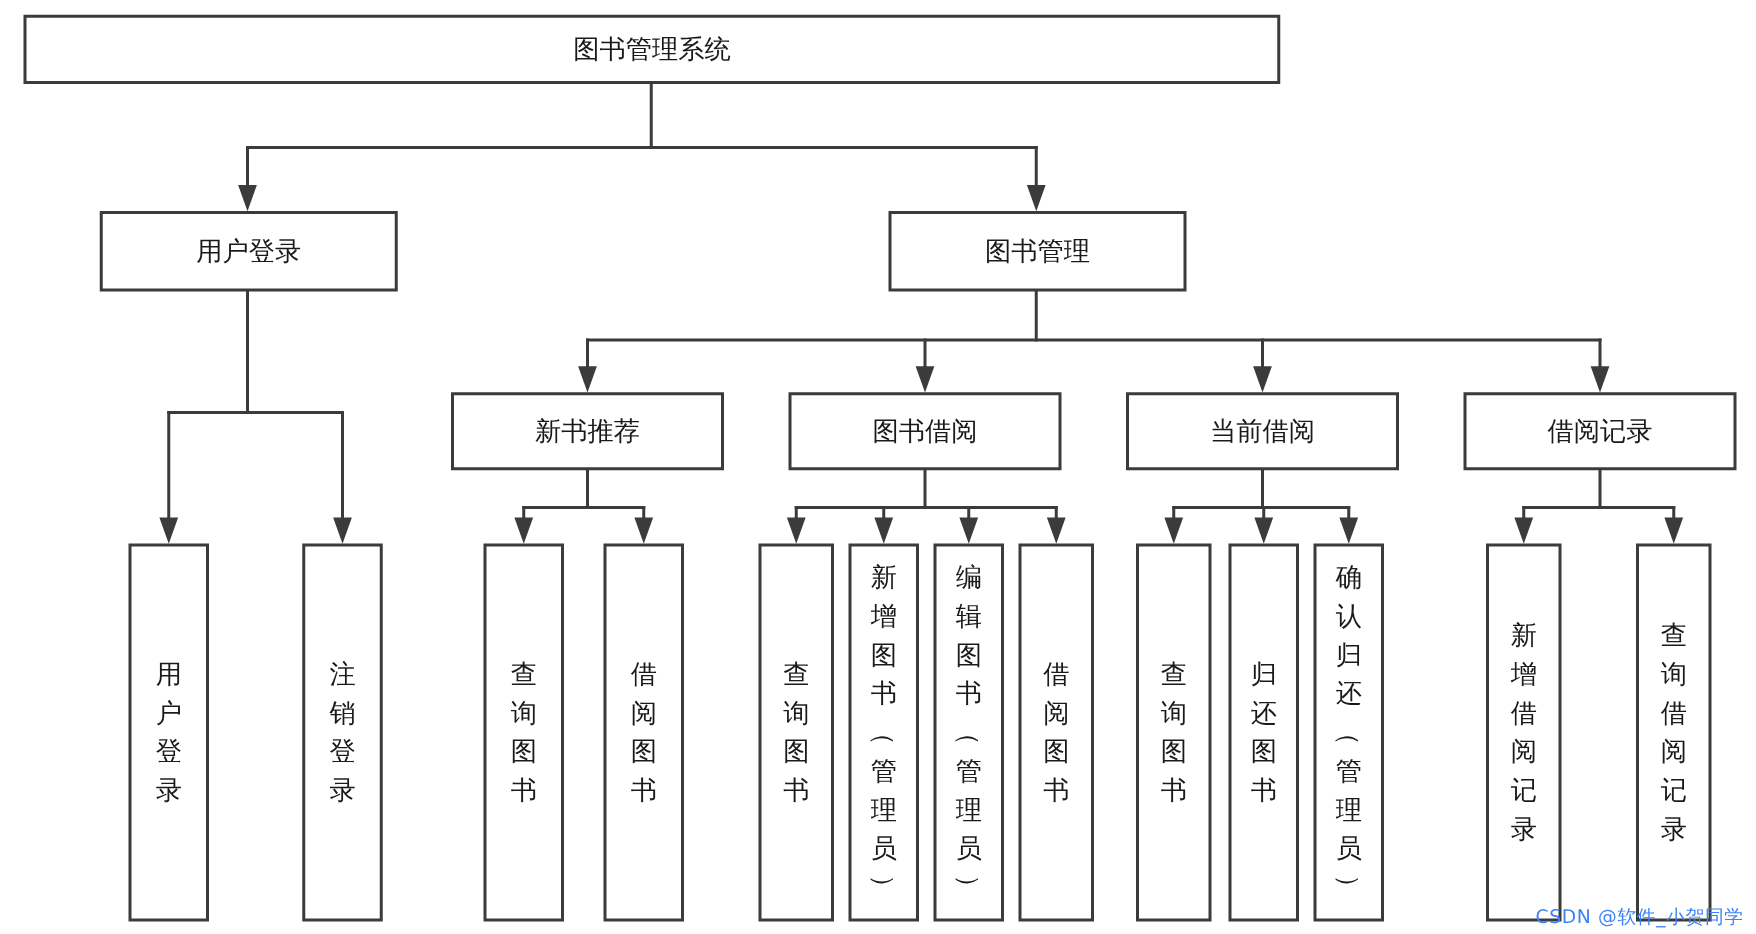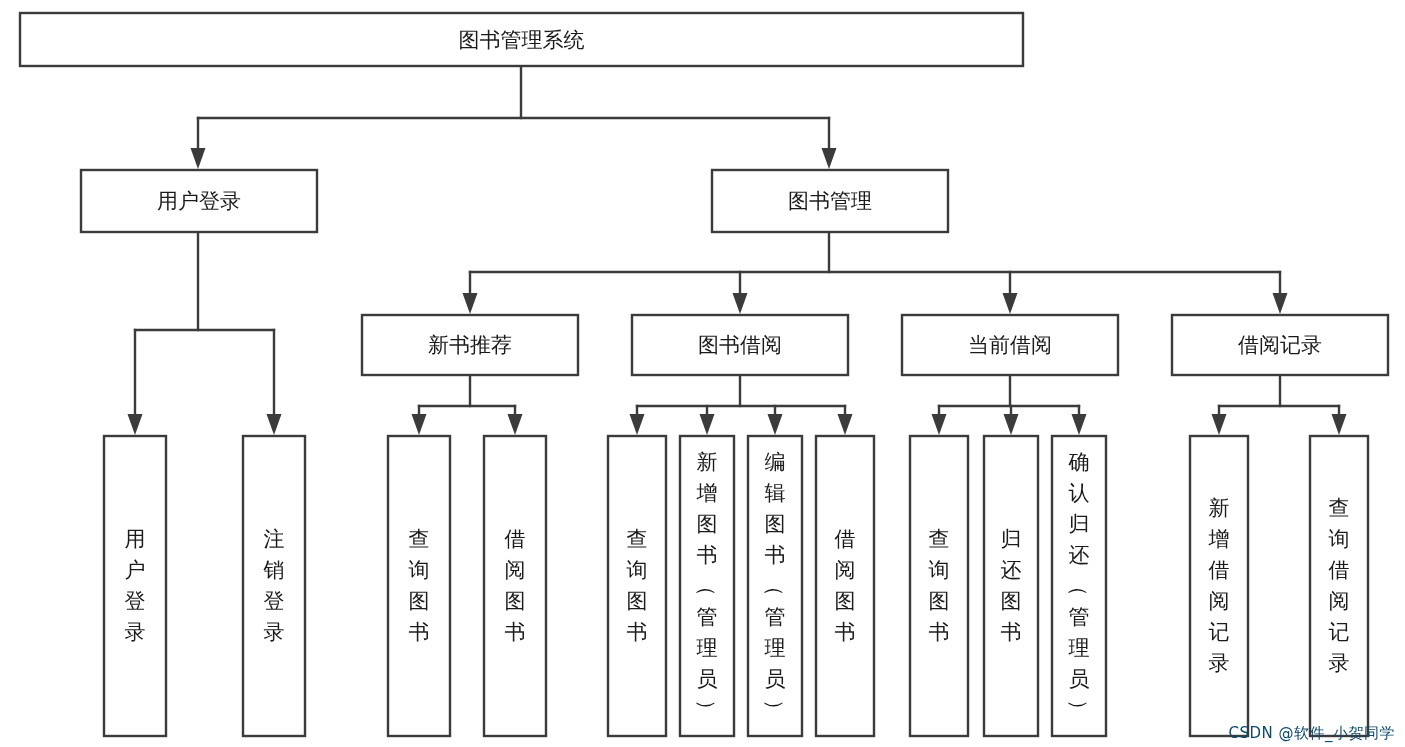--- a/index.html
+++ b/index.html
@@ -55,21 +55,21 @@
   .arrow-head {
     fill: #3b3b3b;
     stroke: none;
   }
   .watermark {
     position: absolute;
     right: 10px;
     bottom: 4px;
     font-family: "DejaVu Sans", "Liberation Sans", sans-serif;
     font-size: 15px;
-    color: #0c4a6e;
+    color: #3b82f6;
     white-space: nowrap;
     letter-spacing: 0.5px;
   }
 </style>
 </head>
 <body>
 
 <div id="diagram-root">
   <svg class="diagram-canvas" id="diagram-canvas" viewBox="0 0 1405 747" xmlns="http://www.w3.org/2000/svg">
       <g>

